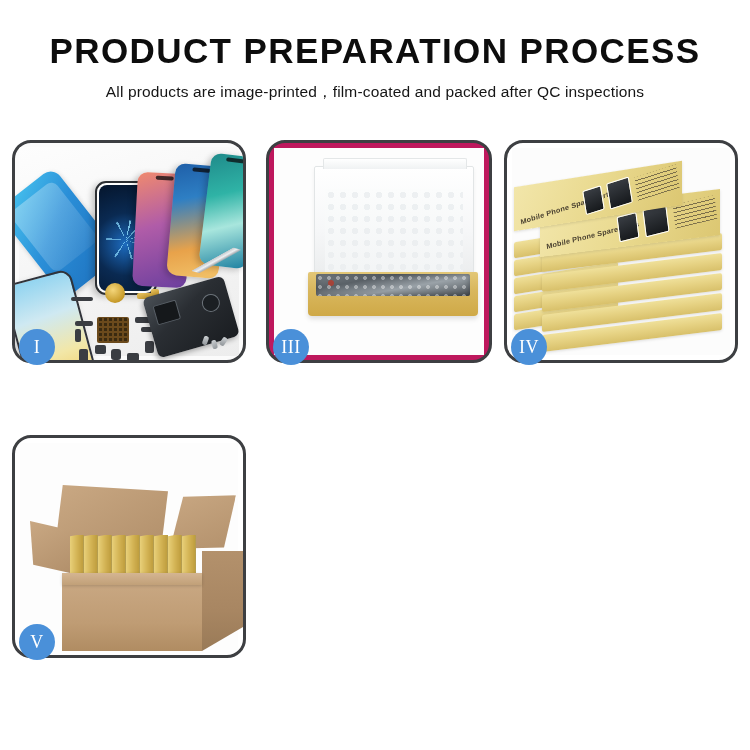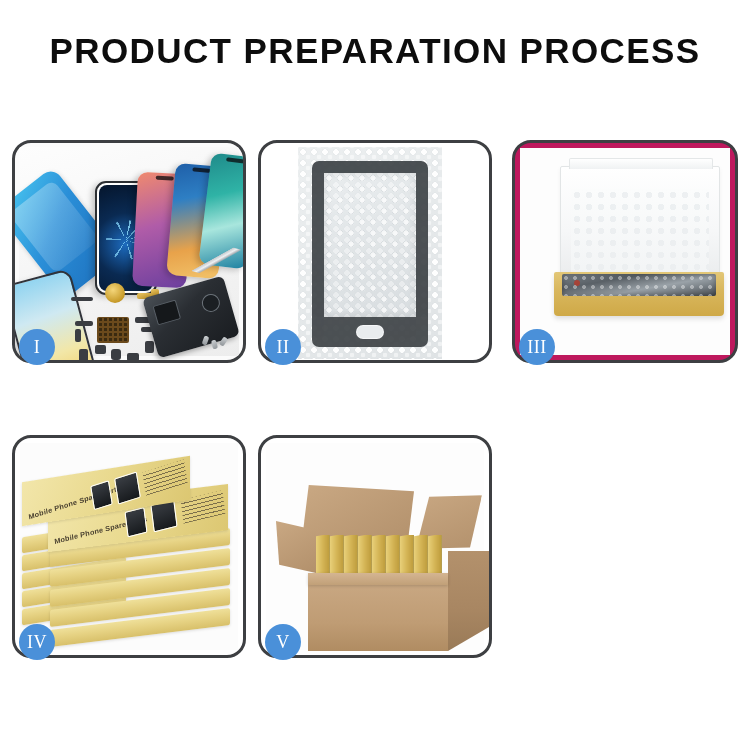--- a/index.html
+++ b/index.html
@@ -358,20 +358,21 @@
   }
   .c6-seam{
     position:absolute; background: rgba(120,96,66,.45);
   }
 </style>
 </head>
 <body>
 
 <div class="header">
   <h1 class="title">PRODUCT PREPARATION PROCESS</h1>
+  <p class="subtitle">All products are image-printed，film-coated and packed after QC inspections</p>
 </div>
 
 <div class="grid">
 
   <div class="panel p1">
     <div class="panel-inner">
       <div class="p1-photo">
         <div class="film"></div>
         <div class="film-chip"></div>
 
@@ -412,31 +413,20 @@
           <span class="screw" style="left:0; top:0; transform:rotate(20deg);"></span>
           <span class="screw" style="left:9px; top:4px; transform:rotate(-14deg);"></span>
           <span class="screw" style="left:18px; top:1px; transform:rotate(34deg);"></span>
         </div>
         <div class="tweezer"></div>
       </div>
     </div>
     <div class="badge">I</div>
   </div>
 
-  <div class="panel p2">
-    <div class="panel-inner">
-      <div class="p2-photo">
-        <div class="bubble"></div>
-        <div class="glass">
-          <div class="glass-bubbles"></div>
-        </div>
-      </div>
-    </div>
-    <div class="badge">II</div>
-  </div>
 
   <div class="panel p3">
     <div class="panel-inner">
       <div class="p3-photo">
         <div class="lid">
           <div class="lid-foam"></div>
         </div>
         <div class="tray">
           <div class="tray-in">
             <span class="tray-dot"></span>

